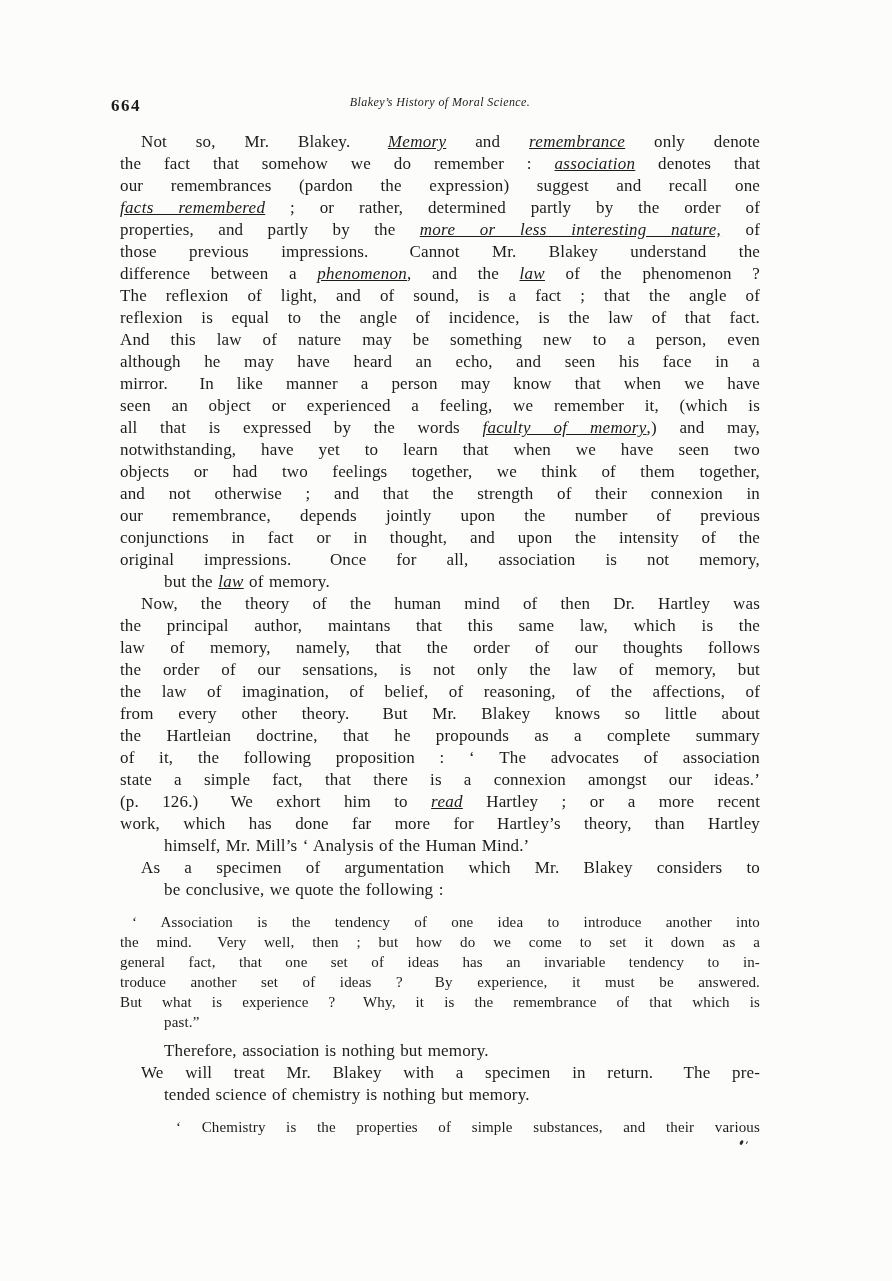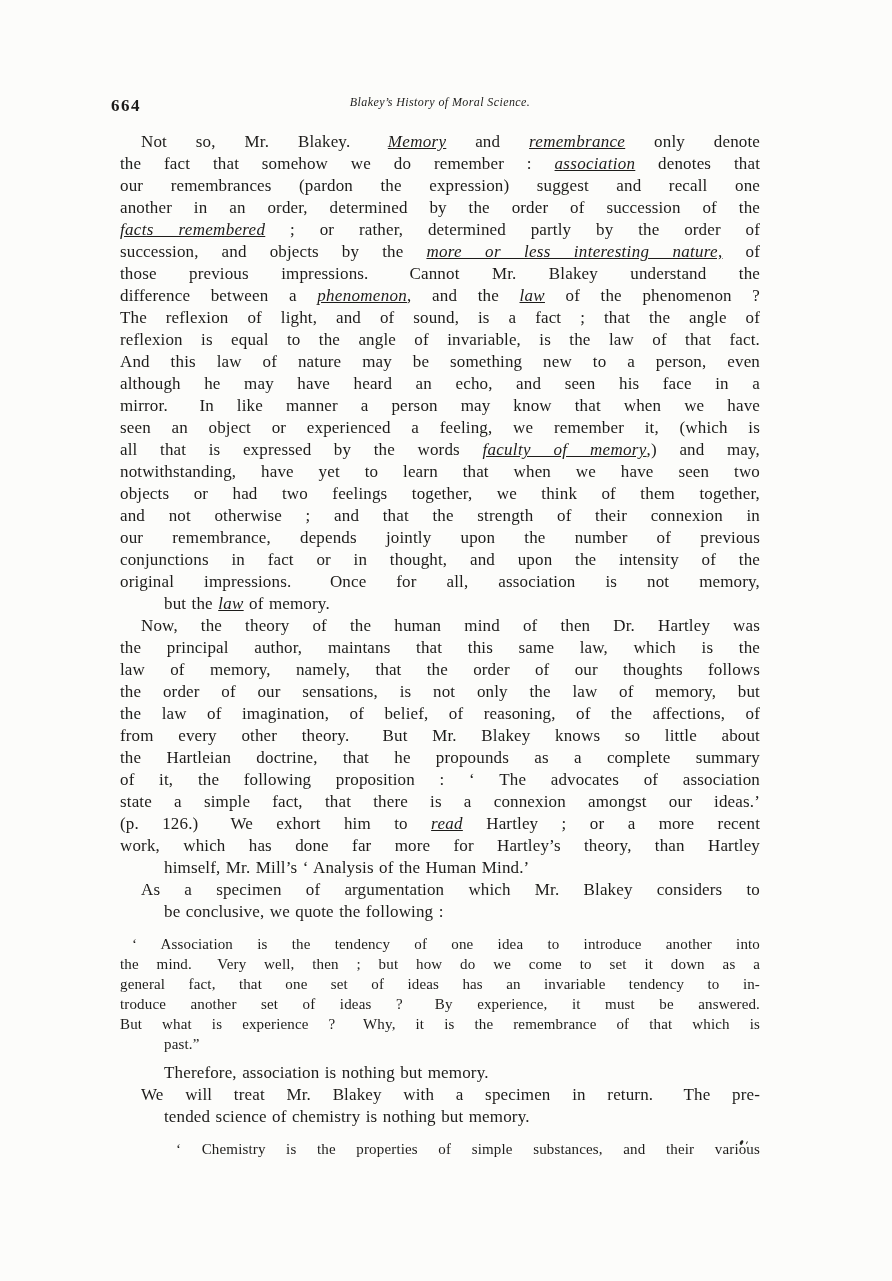--- a/index.html
+++ b/index.html
@@ -115,27 +115,26 @@
   <div class="header">
     <div class="page-number">664</div>
     <div class="running-title">Blakey’s History of Moral Science.</div>
   </div>
 
   <div class="text-block">
       <div class="para body indent">
         <div class="line first"><span>Not so, Mr. Blakey.  </span><em>Memory</em><span> and </span><em>remembrance</em><span> only denote</span></div>
         <div class="line"><span>the fact that somehow we do remember : </span><em>association</em><span> denotes that</span></div>
         <div class="line"><span>our remembrances (pardon the expression) suggest and recall one</span></div>
-        <div class="line"><span>another in an order, determined by the order of succession of the</span></div>
         <div class="line"><em>facts remembered</em><span> ; or rather, determined partly by the order of</span></div>
-        <div class="line"><span>succession, and objects by the </span><em>more or less interesting nature,</em><span> of</span></div>
+        <div class="line"><span>properties, and partly by the </span><em>more or less interesting nature,</em><span> of</span></div>
         <div class="line"><span>those previous impressions.  Cannot Mr. Blakey understand the</span></div>
         <div class="line"><span>difference between a </span><em>phenomenon</em><span>, and the </span><em>law</em><span> of the phenomenon ?</span></div>
         <div class="line"><span>The reflexion of light, and of sound, is a fact ; that the angle of</span></div>
-        <div class="line"><span>reflexion is equal to the angle of invariable, is the law of that fact.</span></div>
+        <div class="line"><span>reflexion is equal to the angle of incidence, is the law of that fact.</span></div>
         <div class="line"><span>And this law of nature may be something new to a person, even</span></div>
         <div class="line"><span>although he may have heard an echo, and seen his face in a</span></div>
         <div class="line"><span>mirror.  In like manner a person may know that when we have</span></div>
         <div class="line"><span>seen an object or experienced a feeling, we remember it, (which is</span></div>
         <div class="line"><span>all that is expressed by the words </span><em>faculty of memory</em><span>,) and may,</span></div>
         <div class="line"><span>notwithstanding, have yet to learn that when we have seen two</span></div>
         <div class="line"><span>objects or had two feelings together, we think of them together,</span></div>
         <div class="line"><span>and not otherwise ; and that the strength of their connexion in</span></div>
         <div class="line"><span>our remembrance, depends jointly upon the number of previous</span></div>
         <div class="line"><span>conjunctions in fact or in thought, and upon the intensity of the</span></div>

